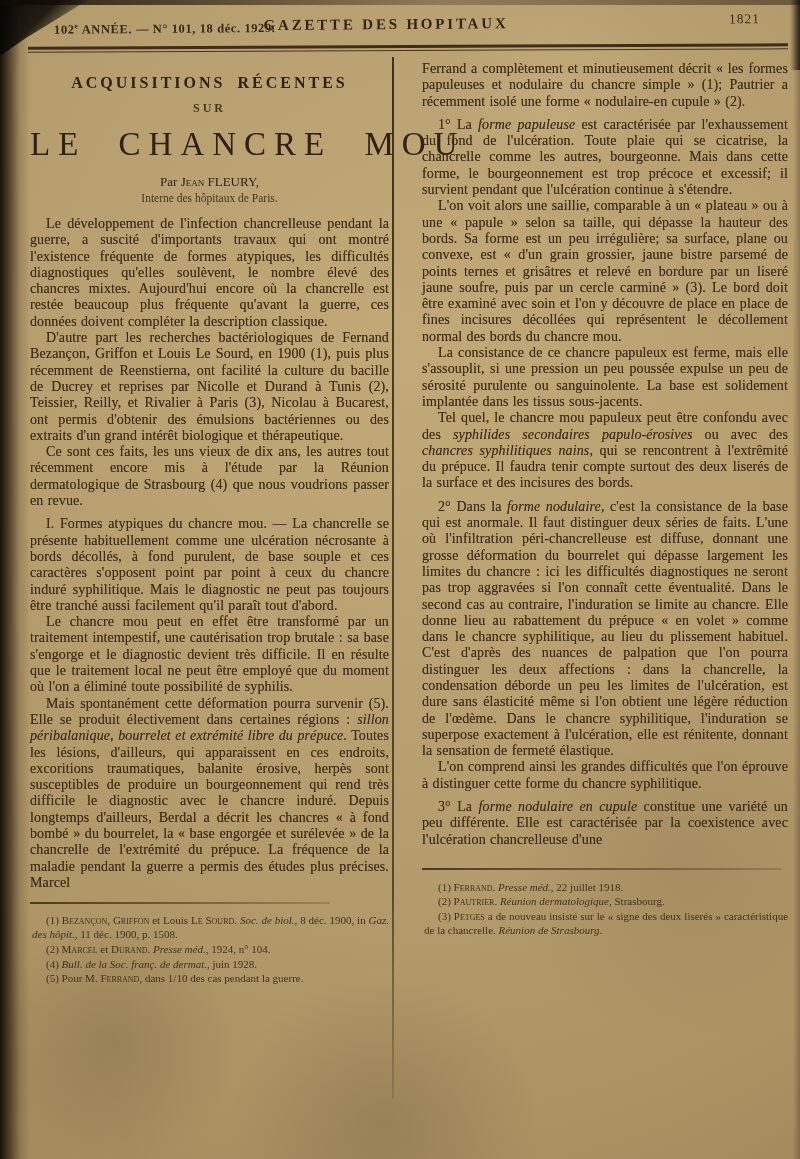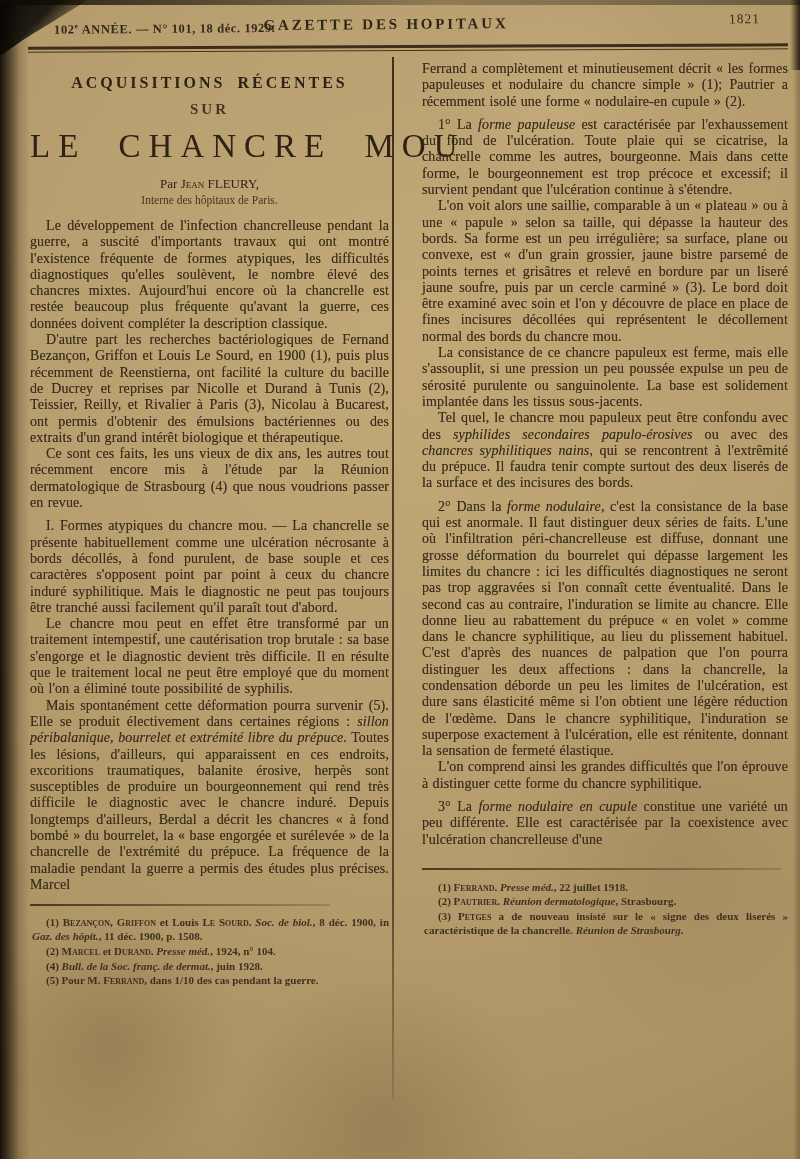--- a/index.html
+++ b/index.html
@@ -41,36 +41,36 @@
 
   .columns{position:absolute;left:30px;top:57px;right:12px;bottom:0;display:flex;}
   .col{box-sizing:border-box;}
   .col-left{width:362px;padding-right:3px;}
   .divider{width:2px;height:1042px;flex:0 0 2px;
     background:linear-gradient(to bottom, rgba(48,35,19,.9), rgba(48,35,19,.7) 80%, rgba(48,35,19,.15));}
   .col-right{flex:1;padding-left:28px;}
 
   .article-head{text-align:center;color:#2d2214;}
   .kicker{margin:17px 0 0 0;font-size:16px;font-weight:bold;letter-spacing:3px;word-spacing:5px;}
-  .sur{margin-top:9px;font-size:15px;letter-spacing:3px;font-weight:bold;color:#46361f;}
+  .sur{margin-top:9px;font-size:12px;letter-spacing:3px;font-weight:bold;color:#46361f;}
   .title{margin:10px 0 0 0;font-size:33px;font-weight:normal;letter-spacing:8px;word-spacing:16px;white-space:nowrap;}
   .byline{margin-top:11px;font-size:13px;}
   .byline2{margin-top:2px;font-size:11.5px;color:#453620;}
 
   .body-text{margin-top:12px;}
   .col-right .body-text{margin-top:4px;}
   .para{margin:0;text-align:justify;font-size:14px;line-height:16.3px;letter-spacing:.12px;word-spacing:.6px;
     text-shadow:0 0 .5px rgba(54,42,26,.55);}
   .para.indent{text-indent:16px;}
   .para.gap{margin-top:7px;}
 
   .fn-rule{height:1.6px;background:linear-gradient(to right, rgba(55,40,22,.85), rgba(55,40,22,.2));}
   .fn-rule-left{width:300px;margin:11px 0 9px 0;}
   .fn-rule-right{width:98%;margin:20px 0 10px 0;}
-  .footnotes{padding-left:2px;font-weight:bold;}
+  .footnotes{padding-left:2px;}
   .footnote{margin:0;text-align:justify;font-size:11px;line-height:14.6px;text-indent:14px;color:#3e3120;}
 
   .r-n{font-style:normal;}
   .r-i{font-style:italic;}
   .r-b{font-weight:normal;}
   .r-sc{font-variant:small-caps;}
   .r-sup{vertical-align:super;font-size:62%;line-height:0;}
 </style>
 </head>
 <body>

